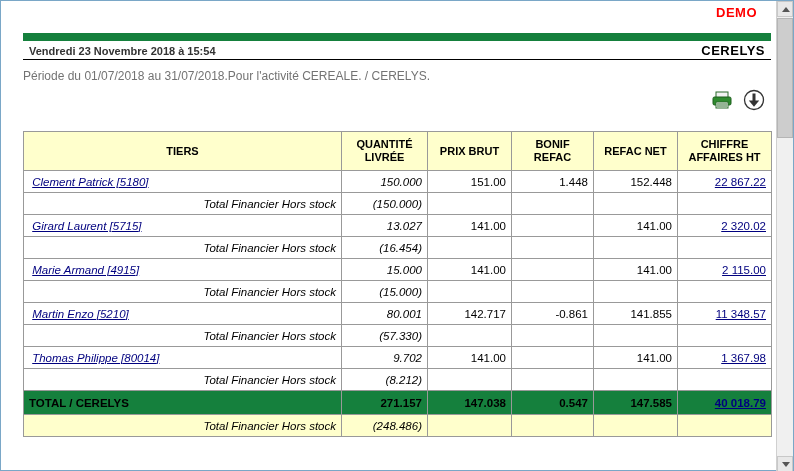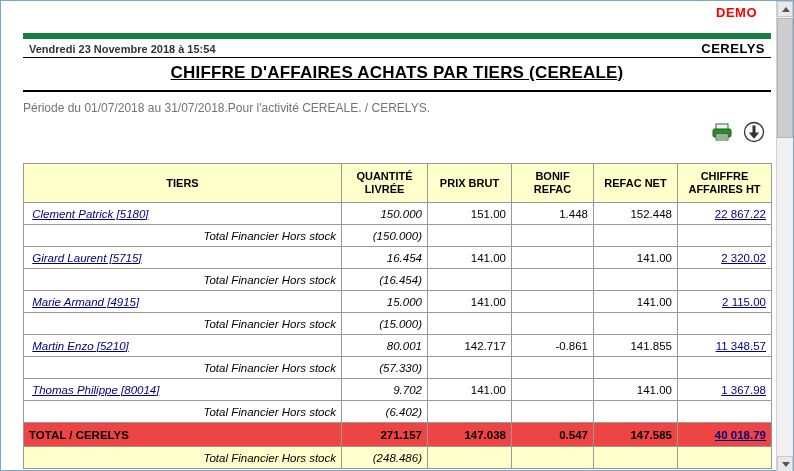--- a/index.html
+++ b/index.html
@@ -32,21 +32,21 @@
     font-size: 13px;
     letter-spacing: 0.5px;
   }
   .content {
     position: absolute;
     left: 22px;
     top: 32px;
     width: 748px;
   }
   .header-bar {
-    border-top: 6px solid #15803d;
+    border-top: 8px solid #15803d;
     border-bottom: 1px solid #000;
     padding: 2px 6px 1px 6px;
     display: flex;
     justify-content: space-between;
     align-items: center;
     font-weight: bold;
     font-size: 11px;
   }
   .header-date {
     color: #333333;
@@ -145,21 +145,21 @@
   }
   .ca-link {
     color: #00007f;
     text-decoration: underline;
     cursor: pointer;
     text-align: right;
     display: block;
     font-style: normal;
   }
   tr.total td {
-    background: #ef4444;
+    background: #15803d;
     font-weight: bold;
     height: 19px;
   }
   tr.total-sub td {
     background: #ffffcc;
     height: 17px;
   }
   tr.total .num,
   tr.total .num-plain {
     font-style: normal;
@@ -221,23 +221,20 @@
 
   <div class="demo-label">DEMO</div>
 
   <div class="content">
 
     <div class="header-bar">
       <span class="header-date">Vendredi 23 Novembre 2018 à 15:54</span>
       <span class="header-company">CERELYS</span>
     </div>
 
-    <div class="title-band">
-      <span class="title">CHIFFRE D'AFFAIRES ACHATS PAR TIERS (CEREALE)</span>
-    </div>
 
     <div class="period">Période du 01/07/2018 au 31/07/2018.Pour l'activité CEREALE. / CERELYS.</div>
 
     <div class="icon-row">
       <span class="icon-btn icon-print">
         <svg width="22" height="22" viewBox="0 0 22 22">
           <rect x="5" y="3" width="12" height="6" fill="#f2f2f2" stroke="#2a6b2a" stroke-width="1"></rect>
           <rect x="2" y="8" width="18" height="8" rx="1.5" fill="#2e8b2e" stroke="#1d5e1d" stroke-width="1"></rect>
           <rect x="5" y="13" width="12" height="6" fill="#ffffff" stroke="#2a6b2a" stroke-width="1"></rect>
           <rect x="6" y="14.5" width="10" height="1" fill="#2a6b2a"></rect>
@@ -288,21 +285,21 @@
           <td class="sub-label">Total Financier Hors stock</td>
           <td class="num">(150.000)</td>
           <td></td>
           <td></td>
           <td></td>
           <td></td>
         </tr>
 
         <tr class="detail">
           <td>&nbsp;<span class="tiers-link">Girard Laurent [5715]</span></td>
-          <td class="num">16.454</td>
+          <td class="num">13.027</td>
           <td class="num-plain">141.00</td>
           <td class="num-plain"></td>
           <td class="num-plain">141.00</td>
           <td>
               <span class="ca-link">2 320.02</span>
             </td>
         </tr>
         <tr class="detail">
           <td class="sub-label">Total Financier Hors stock</td>
           <td class="num">(16.454)</td>
@@ -355,21 +352,21 @@
           <td class="num">9.702</td>
           <td class="num-plain">141.00</td>
           <td class="num-plain"></td>
           <td class="num-plain">141.00</td>
           <td>
               <span class="ca-link">1 367.98</span>
             </td>
         </tr>
         <tr class="detail">
           <td class="sub-label">Total Financier Hors stock</td>
-          <td class="num">(6.402)</td>
+          <td class="num">(8.212)</td>
           <td></td>
           <td></td>
           <td></td>
           <td></td>
         </tr>
 
         <tr class="total">
           <td>TOTAL / CERELYS</td>
           <td class="num">271.157</td>
           <td class="num-plain">147.038</td>

